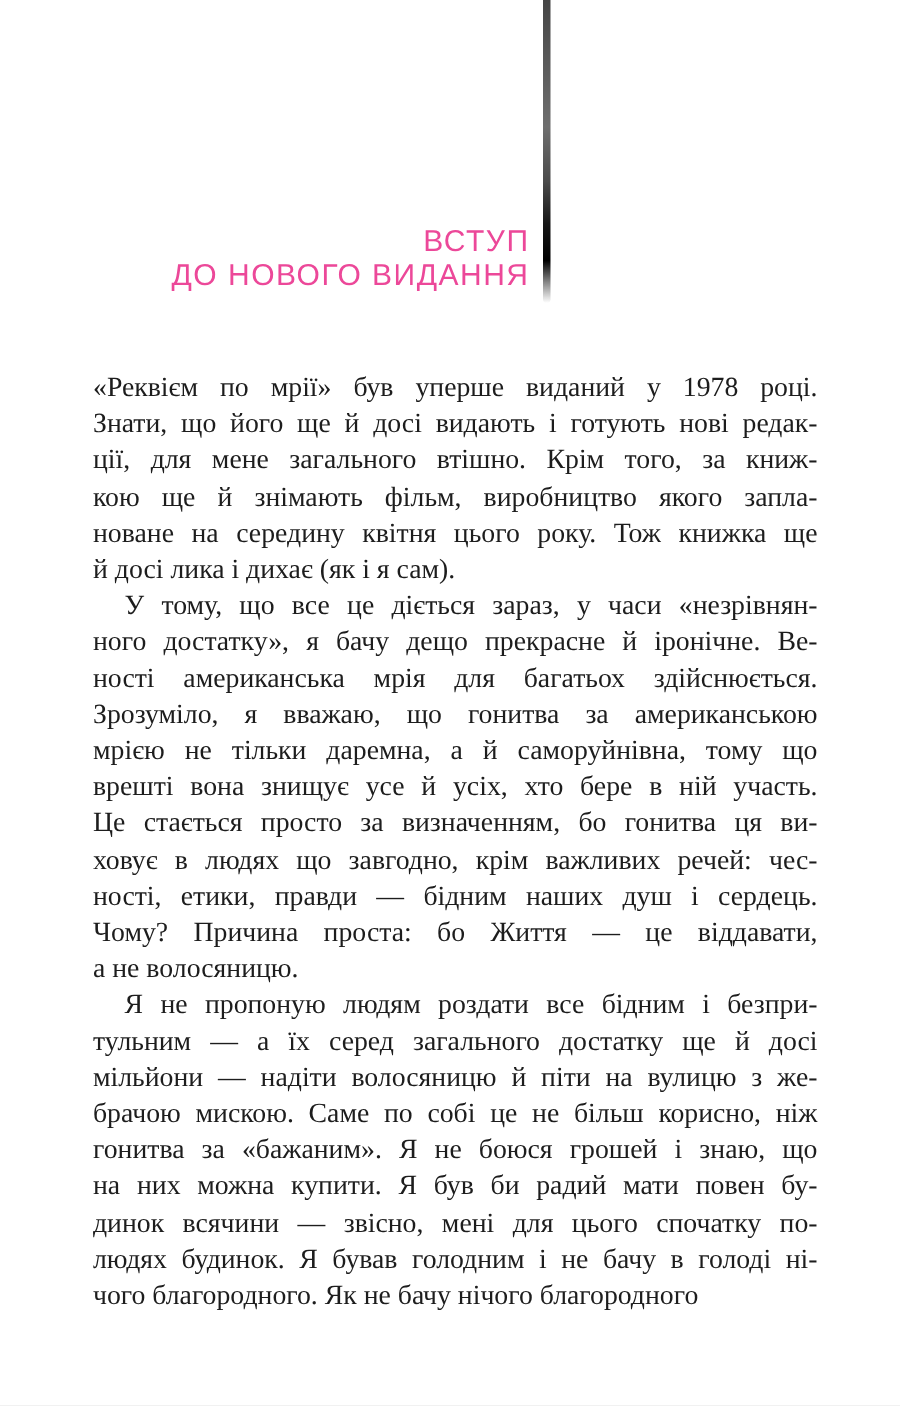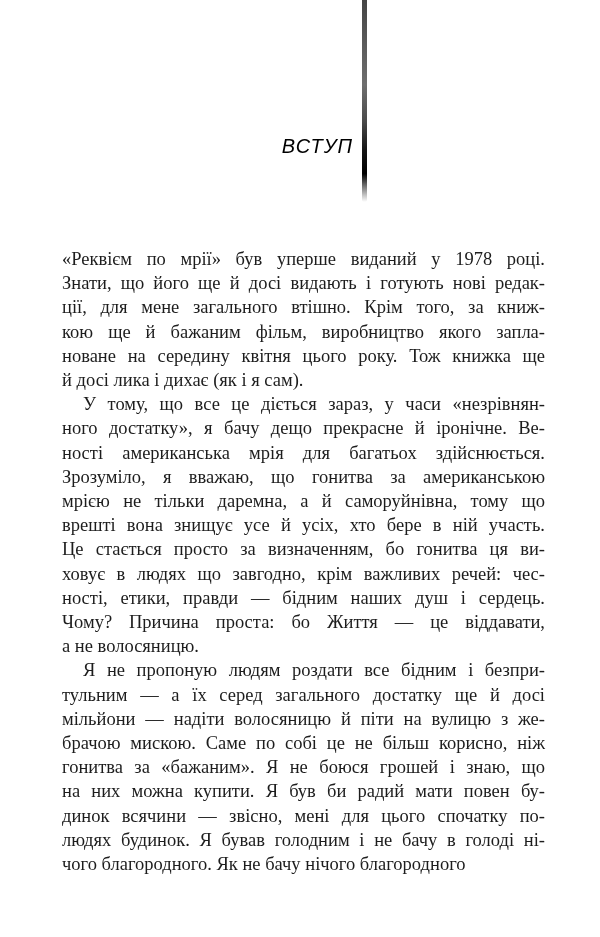--- a/index.html
+++ b/index.html
@@ -30,30 +30,29 @@
       #4a4a4a 60%,
       #161616 74%,
       #000000 86%,
       rgba(30,30,30,0.55) 93%,
       rgba(120,120,120,0) 100%);
     filter: blur(0.4px);
   }
   
   .chapter-title {
     position: absolute;
-    top: 135px;
+    top: 150px;
     right: 247px;
     text-align: right;
     font-family: "Liberation Sans", sans-serif;
     font-size: 20px;
     line-height: 23px;
     letter-spacing: 1px;
-    color: #000000;
+    color: #ec4899;
     white-space: nowrap;
-    font-style: italic;
   }
   
   .body-text {
     position: absolute;
     left: 62px;
     top: 247px;
     width: 483px;
     font-size: 18.5px;
     line-height: 24.2px;
     color: #1d1d1d;
@@ -72,27 +71,28 @@
 </style>
 </head>
 <body>
 
 <div class="page">
 
   <div class="chapter-rule"></div>
 
   <div class="chapter-title">
     <div>ВСТУП</div>
+    <div>ДО НОВОГО ВИДАННЯ</div>
   </div>
 
   <div class="body-text">
       <div class="line">«Реквієм по мрії» був уперше виданий у 1978 році.</div>
       <div class="line">Знати, що його ще й досі видають і готують нові редак-</div>
       <div class="line">ції, для мене загального втішно. Крім того, за книж-</div>
-      <div class="line">кою ще й бажаним фільм, виробництво якого запла-</div>
+      <div class="line">кою ще й знімають фільм, виробництво якого запла-</div>
       <div class="line">новане на середину квітня цього року. Тож книжка ще</div>
       <div class="line para-last">й досі лика і дихає (як і я сам).</div>
       <div class="line indent-first">У тому, що все це діється зараз, у часи «незрівнян-</div>
       <div class="line">ного достатку», я бачу дещо прекрасне й іронічне. Ве-</div>
       <div class="line">ності американська мрія для багатьох здійснюється.</div>
       <div class="line">Зрозуміло, я вважаю, що гонитва за американською</div>
       <div class="line">мрією не тільки даремна, а й саморуйнівна, тому що</div>
       <div class="line">врешті вона знищує усе й усіх, хто бере в ній участь.</div>
       <div class="line">Це стається просто за визначенням, бо гонитва ця ви-</div>
       <div class="line">ховує в людях що завгодно, крім важливих речей: чес-</div>

